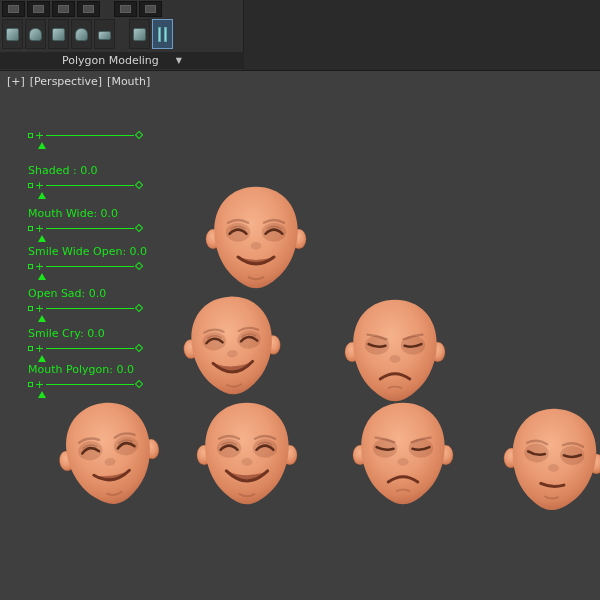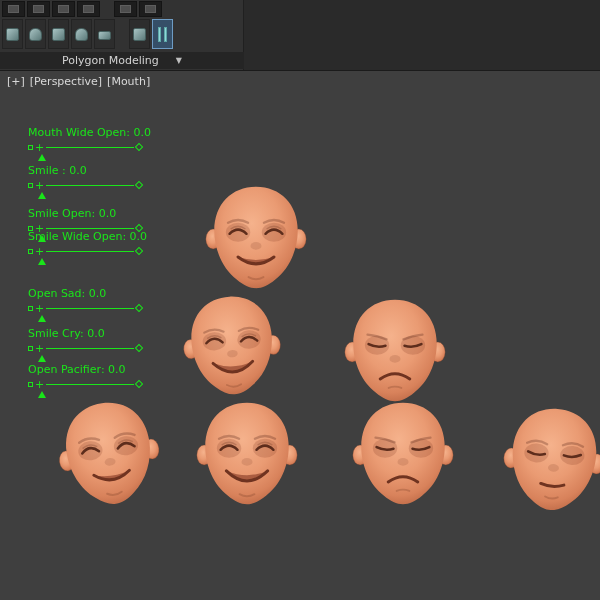--- a/index.html
+++ b/index.html
@@ -114,53 +114,52 @@
       </defs>
     </svg>
 
   <div class="vp-label">
     <span>[+]</span>
     <span>[Perspective]</span>
     <span>[Mouth]</span>
   </div>
 
   <div class="slider" style="top:56px">
-    <div>Mouth Wide Open: 0.0</div>
     <div class="row">
         <span class="sq"></span>
         <span class="plus">+</span>
         <span class="line"></span>
         <span class="diamond"></span>
       </div>
     <div class="tri"></div>
   </div>
 
   <div class="slider" style="top:94px">
-    <div>Smile : 0.0</div>
+    <div>Shaded : 0.0</div>
     <div class="row">
         <span class="sq"></span>
         <span class="plus">+</span>
         <span class="line"></span>
         <span class="diamond"></span>
       </div>
     <div class="tri"></div>
   </div>
 
   <div class="slider" style="top:137px">
-    <div>Smile Open: 0.0</div>
-    <div class="row">
-        <span class="sq"></span>
-        <span class="plus">+</span>
-        <span class="line"></span>
-        <span class="diamond"></span>
-      </div>
-    <div class="tri"></div>
-  </div>
-
-  <div class="slider" style="top:160px">
+    <div>Mouth Wide: 0.0</div>
+    <div class="row">
+        <span class="sq"></span>
+        <span class="plus">+</span>
+        <span class="line"></span>
+        <span class="diamond"></span>
+      </div>
+    <div class="tri"></div>
+  </div>
+
+  <div class="slider" style="top:175px">
     <div>Smile Wide Open: 0.0</div>
     <div class="row">
         <span class="sq"></span>
         <span class="plus">+</span>
         <span class="line"></span>
         <span class="diamond"></span>
       </div>
     <div class="tri"></div>
   </div>
 
@@ -180,21 +179,21 @@
     <div class="row">
         <span class="sq"></span>
         <span class="plus">+</span>
         <span class="line"></span>
         <span class="diamond"></span>
       </div>
     <div class="tri"></div>
   </div>
 
   <div class="slider" style="top:293px">
-    <div>Open Pacifier: 0.0</div>
+    <div>Mouth Polygon: 0.0</div>
     <div class="row">
         <span class="sq"></span>
         <span class="plus">+</span>
         <span class="line"></span>
         <span class="diamond"></span>
       </div>
     <div class="tri"></div>
   </div>
 
 <svg viewBox="0 0 100 106" style="position: absolute; left: 203px; top: 111px; width: 106px; height: 112px; overflow: visible; transform: rotate(0deg);">

